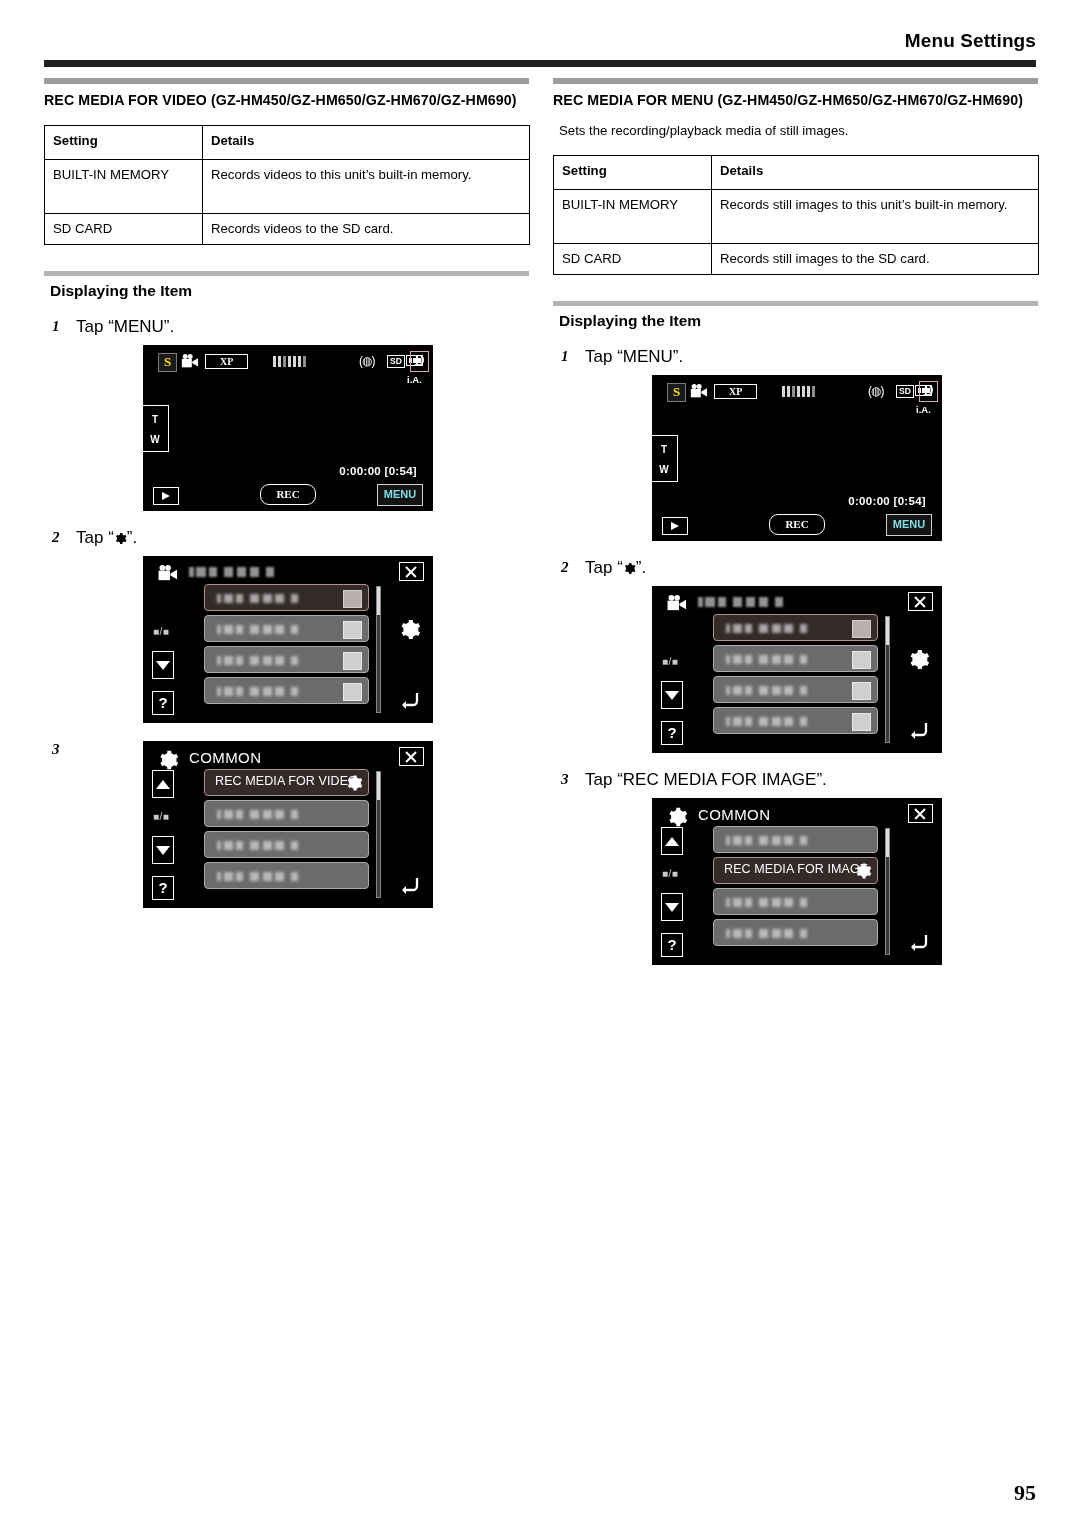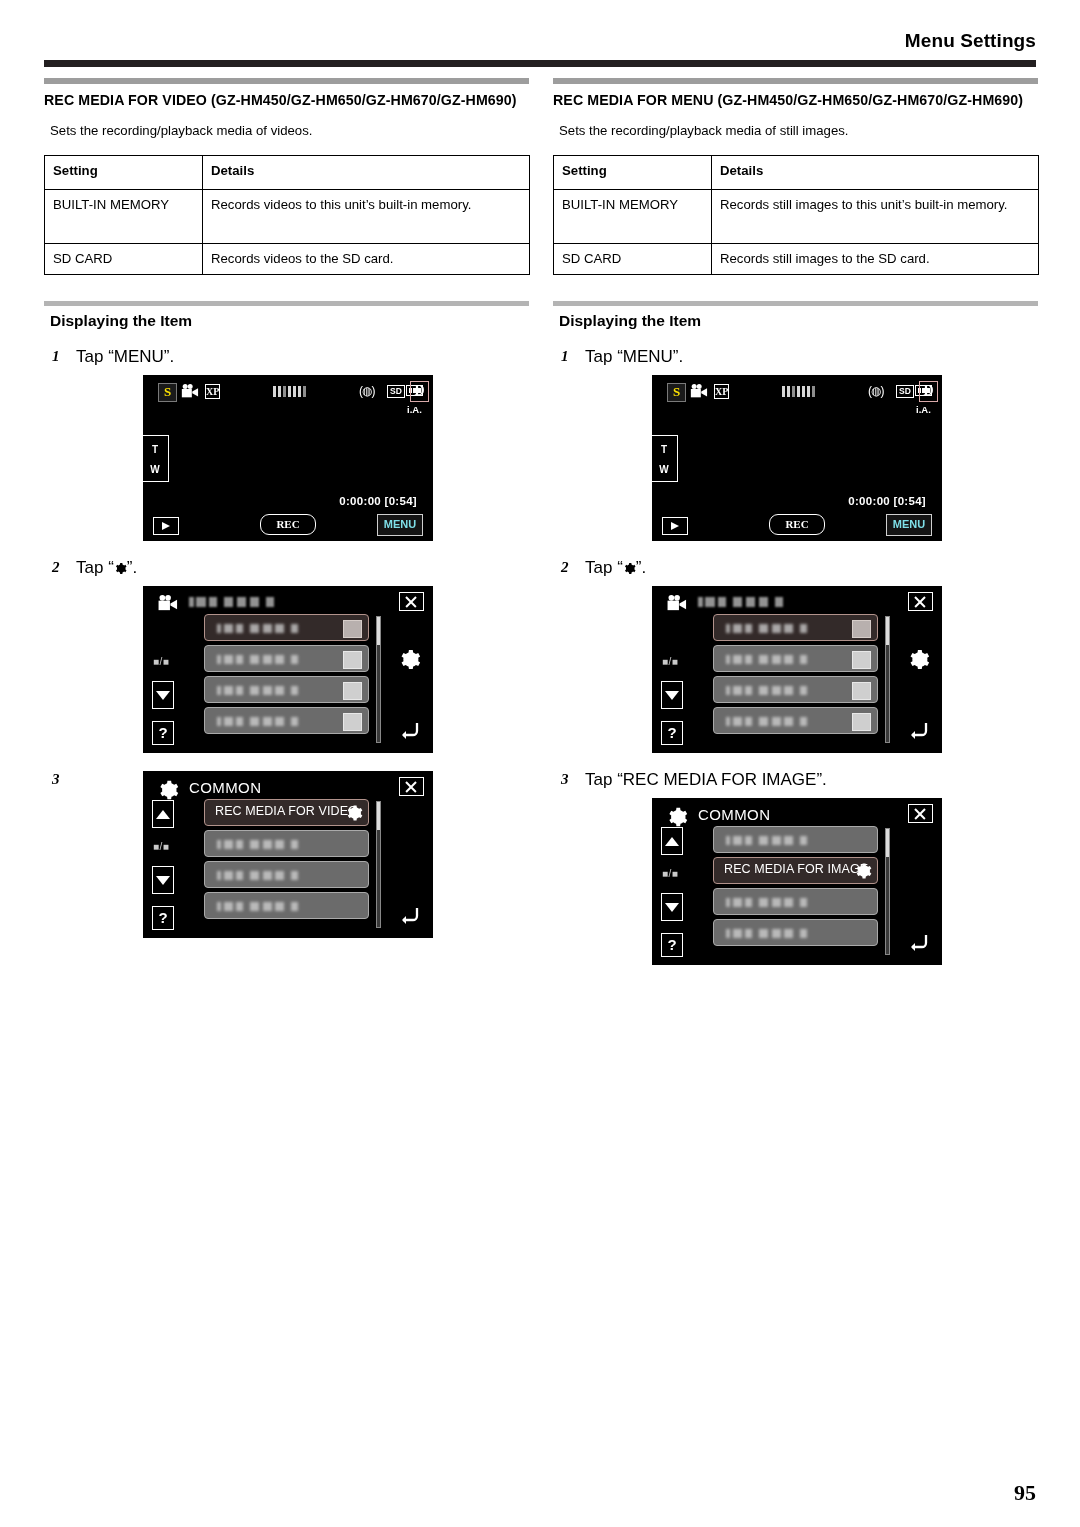--- a/index.html
+++ b/index.html
@@ -154,21 +154,21 @@
   }
   .s-icon-cam {
     position: absolute; left: 38px; top: 8px;
     width: 20px; height: 17px;
   }
   .s-icon-xp {
     position: absolute; left: 62px; top: 9px;
     border: 1.4px solid #fff;
     color: #fff; background: #000;
     font-size: 10px; font-weight: bold;
-    padding: 0 0;
+    padding: 0 14px;
     line-height: 13px;
     font-family: "Liberation Serif", serif;
   }
   .s-bars {
     position: absolute; left: 130px; top: 11px;
     width: 46px; height: 11px;
   }
   .s-bars i {
     display: block; float: left;
     width: 3px; height: 11px;
@@ -428,21 +428,20 @@
 
 <div class="page">
 
   <div class="hdr-title">Menu Settings</div>
   <div class="hdr-rule"></div>
 
   <div class="col col-left">
 
     <div class="sec-rule"></div>
     <div class="sec-title">REC MEDIA FOR VIDEO (GZ-HM450/GZ-HM650/GZ-HM670/GZ-HM690)</div>
-    <div class="sec-desc">Sets the recording/playback media of videos.</div>
 
     <table class="spec">
       <colgroup>
           <col class="c1">
           <col class="c2">
         </colgroup>
       <tbody>
           <tr>
         <th>Setting</th>
         <th>Details</th>

